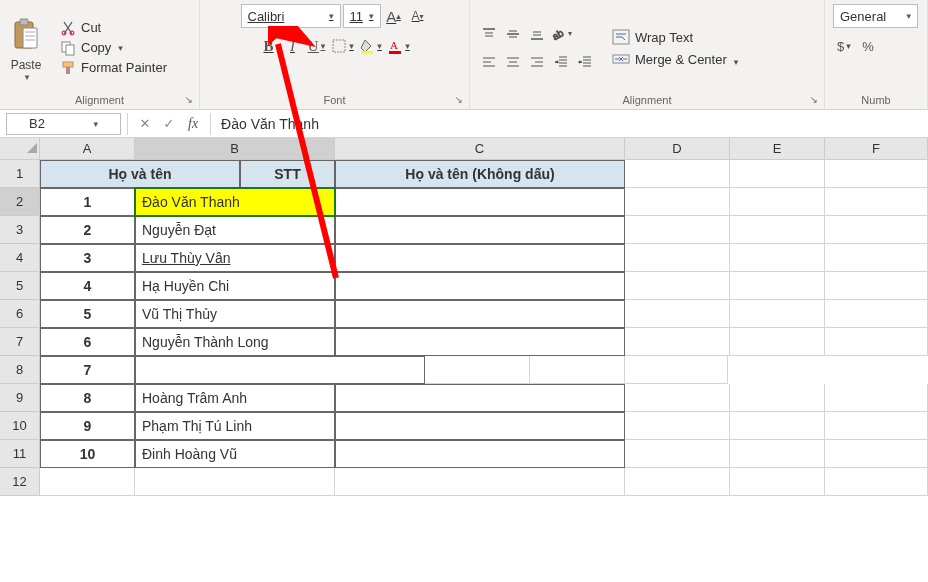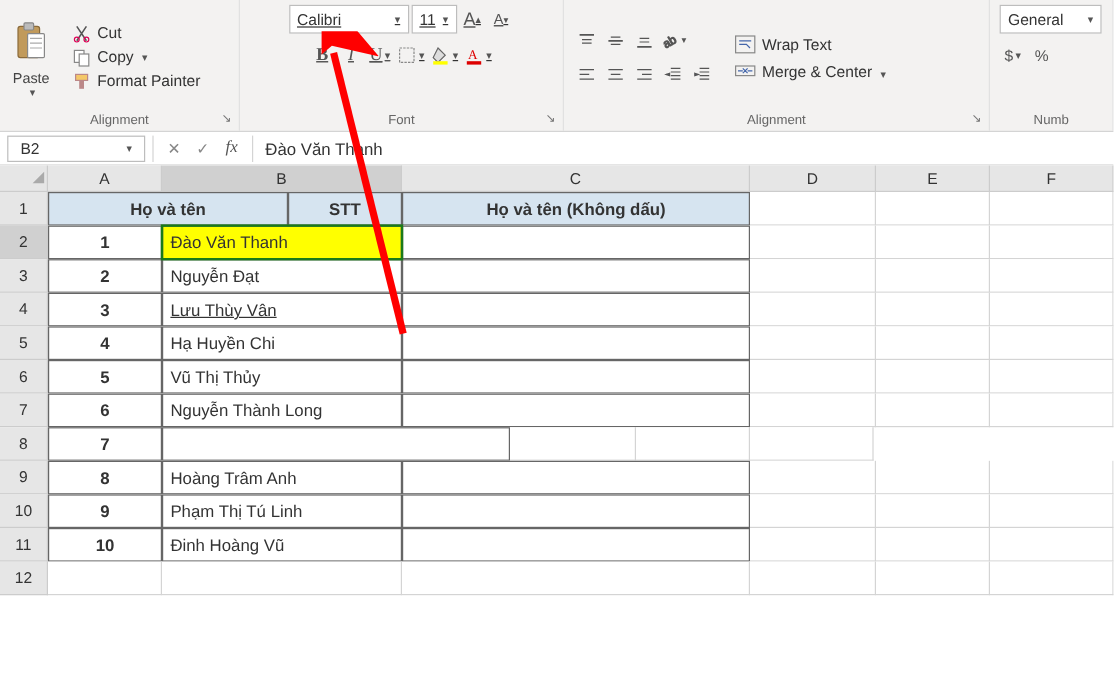--- a/index.html
+++ b/index.html
@@ -42,21 +42,21 @@
 .wrap-merge { display: flex; flex-direction: column; gap: 6px; padding-left: 10px; }
 .wrap-item { display: flex; align-items: flex-end; gap: 5px; font-size: 13px; color: #333; cursor: pointer; }
 .wrap-item svg { width: 18px; height: 16px; }
 
 .number-group .group-content { flex-direction: column; align-items: flex-start; gap: 6px; }
 .number-format { background: #fff; border: 1px solid #bdbdbd; height: 24px; width: 85px; display: flex; align-items: center; justify-content: space-between; padding: 0 6px; font-size: 13px; }
 .number-row { display: flex; align-items: center; gap: 2px; }
 
 
 .formula-bar { display: flex; align-items: center; background: #fff; border-bottom: 1px solid #d4d4d4; height: 28px; }
-.name-box { width: 115px; border: 1px solid #bdbdbd; background: #fff; height: 22px; margin: 0 6px; display: flex; align-items: center; justify-content: space-between; padding: 0 10px; font-size: 13px; }
+.name-box { width: 115px; border: 1px solid #bdbdbd; background: #fff; height: 22px; margin: 0 6px; display: flex; align-items: center; justify-content: space-between; padding: 0 22px; font-size: 13px; }
 .fx-divider { width: 1px; height: 22px; background: #d4d4d4; }
 .fx-btns { display: flex; align-items: center; gap: 2px; padding: 0 6px; }
 .fx-btn { width: 22px; height: 22px; display: flex; align-items: center; justify-content: center; color: #888; cursor: pointer; }
 .fx-label { font-style: italic; font-family: "Times New Roman", serif; color: #555; font-size: 14px; cursor: pointer; padding: 0 6px; }
 .formula-input { flex: 1; padding: 0 10px; font-size: 14px; color: #333; }
 
 
 .grid-area { position: relative; background: #fff; }
 .corner { position: absolute; left: 0; top: 0; width: 40px; height: 22px; background: #e6e6e6; border-right: 1px solid #ccc; border-bottom: 1px solid #ccc; display: flex; align-items: center; justify-content: flex-end; }
 .corner svg { width: 10px; height: 10px; margin: 0 2px 2px 0; }

